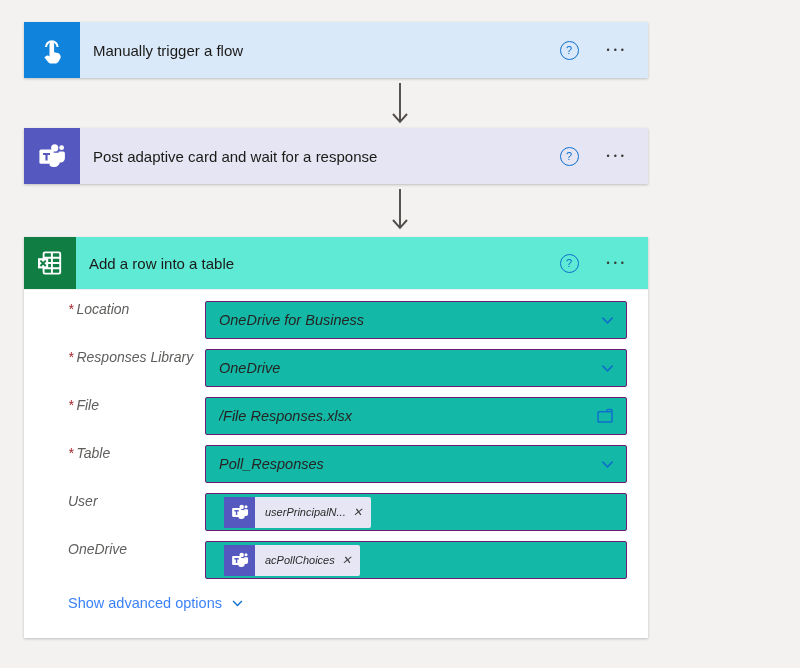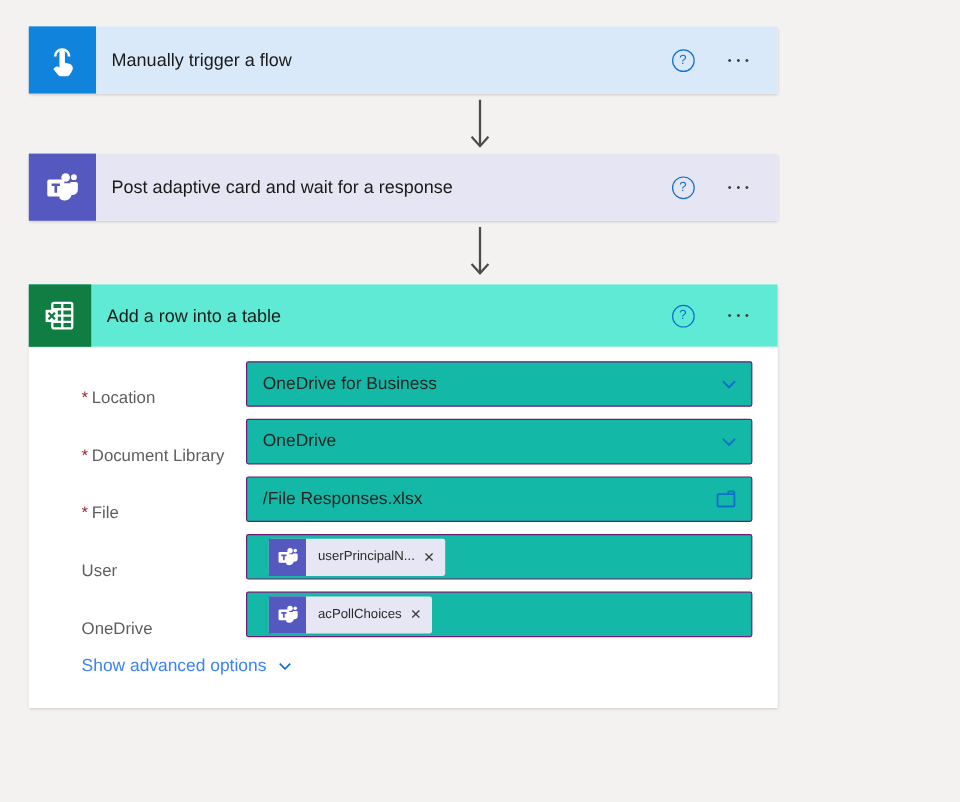--- a/index.html
+++ b/index.html
@@ -50,21 +50,21 @@
   .connector.c1 { height:50px; }
   .connector.c2 { height:53px; }
   .connector svg { margin-top:5px; }
 
   
   .card-body {
     background:#fff;
     border-top:1px solid rgba(0,0,0,0.06);
     padding:11px 21px 25px 24px;
   }
-  .field-row { display:flex; align-items:flex-end; height:38px; margin-bottom:10px; }
+  .field-row { display:flex; align-items:flex-start; height:38px; margin-bottom:10px;font-style:italic; }
   .field-label {
     width:157px; flex:none; padding-left:20px; box-sizing:border-box;
     font-size:14px; color:#605e5c; white-space:nowrap;
   }
   .req { color:#a4262c; margin-right:3px; }
   .control {
     flex:1; height:38px; box-sizing:border-box;
     border:1px solid #701a75; border-radius:2px; background:#14b8a6;
     display:flex; align-items:center; padding:0 11px 0 13px;
     font-size:14.5px; color:#252423; cursor:pointer;
@@ -196,21 +196,21 @@
           <div class="control">
             <span class="control-value">OneDrive for Business</span>
             <svg class="chevron">
                 <use href="#chev-glyph"></use>
               </svg>
           </div>
         </div>
 
         <div class="field-row">
           <div class="field-label">
-            <span class="req">*</span><span>Document Library</span>
+            <span class="req">*</span><span>Responses Library</span>
           </div>
           <div class="control">
             <span class="control-value">OneDrive</span>
             <svg class="chevron">
                 <use href="#chev-glyph"></use>
               </svg>
           </div>
         </div>
 
         <div class="field-row">
@@ -218,20 +218,31 @@
             <span class="req">*</span><span>File</span>
           </div>
           <div class="control">
             <span class="control-value">/File Responses.xlsx</span>
             <svg class="folder-ic">
                 <use href="#folder-glyph"></use>
               </svg>
           </div>
         </div>
 
+        <div class="field-row">
+          <div class="field-label">
+            <span class="req">*</span><span>Table</span>
+          </div>
+          <div class="control">
+            <span class="control-value">Poll_Responses</span>
+            <svg class="chevron">
+                <use href="#chev-glyph"></use>
+              </svg>
+          </div>
+        </div>
 
         <div class="field-row">
           <div class="field-label">
             <span>User</span>
           </div>
           <div class="control token-box">
             <div class="pill">
               <span class="pill-icon">
                   <svg>
                     <use href="#teams-glyph"></use>

